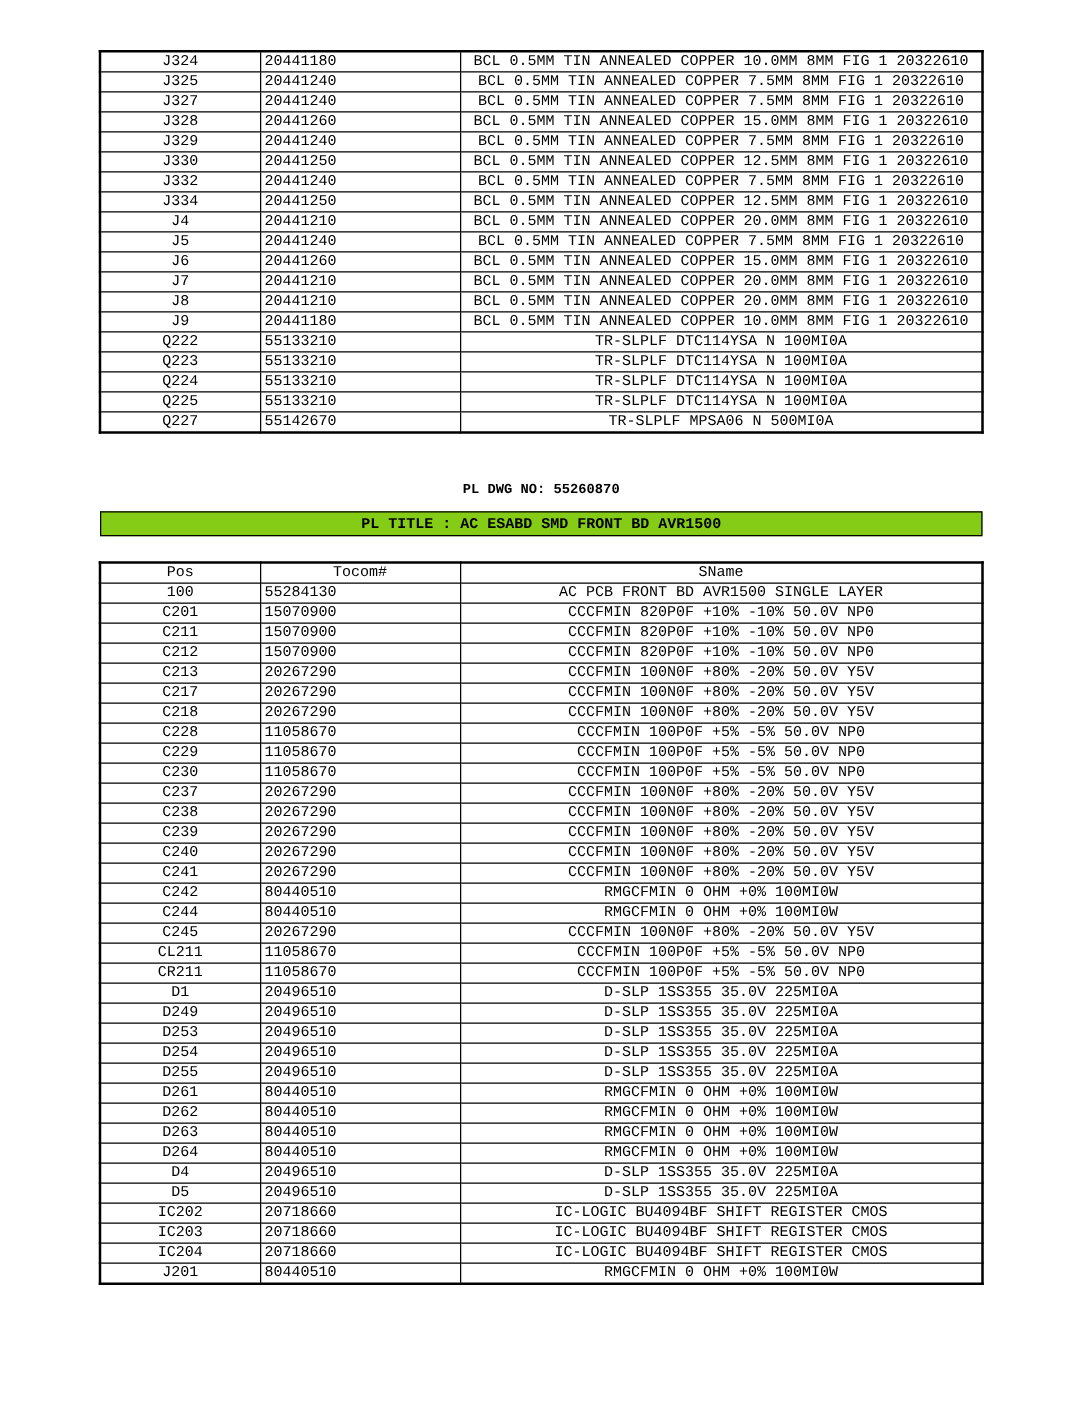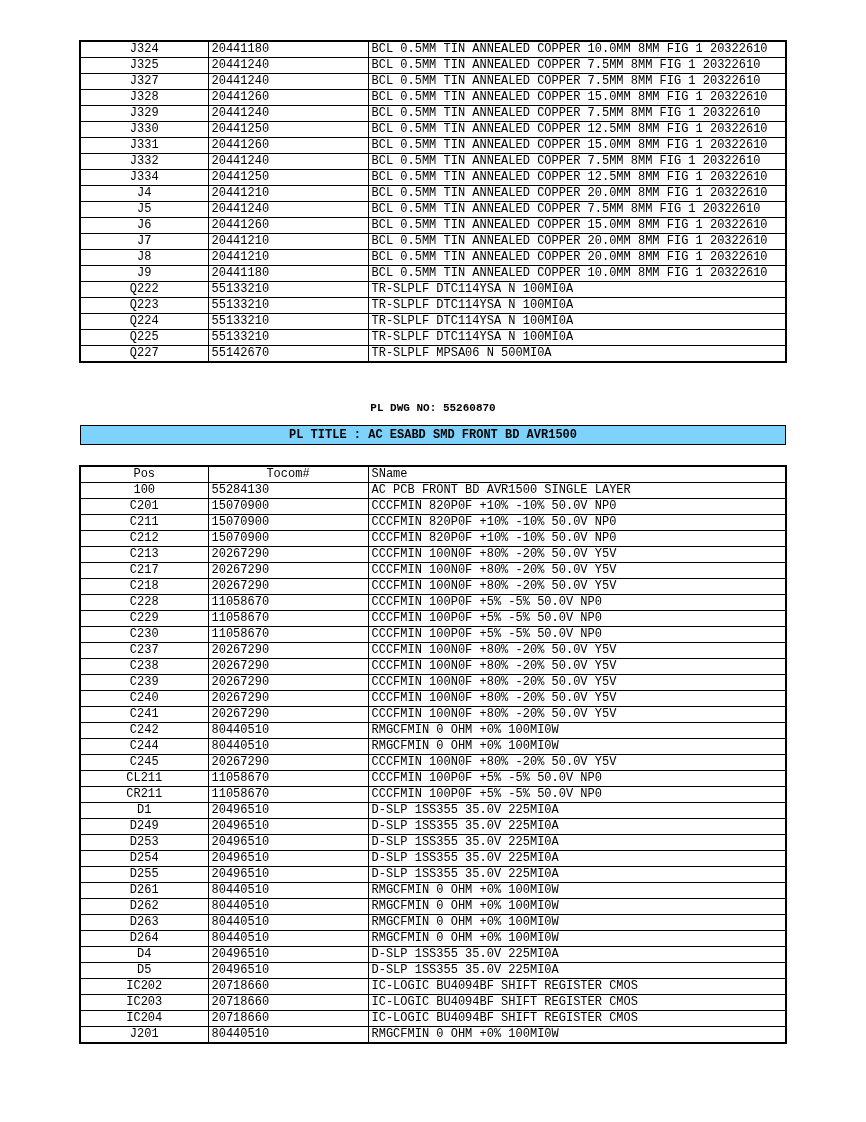--- a/index.html
+++ b/index.html
@@ -28,21 +28,21 @@
   table.pl-table th {
     border: 1px solid #000;
     padding: 1px 3px;
     line-height: 13px;
     font-weight: normal;
     white-space: nowrap;
     overflow: hidden;
   }
   .col0 { text-align: center; }
   .col1 { }
-  .col2 { text-align: left; }
+  .col2 { text-align: center; }
   .dwg-no {
     width: 706px;
     margin: 38px auto 10px auto;
     text-align: center;
     font-weight: bold;
     font-size: 11px;
     line-height: 14px;
   }
   .title-bar {
     width: 706px;
@@ -91,25 +91,20 @@
           <td class="col0">J329</td>
           <td class="col1">20441240</td>
           <td class="col2">BCL 0.5MM TIN ANNEALED COPPER 7.5MM 8MM FIG 1 20322610</td>
         </tr>
         <tr>
           <td class="col0">J330</td>
           <td class="col1">20441250</td>
           <td class="col2">BCL 0.5MM TIN ANNEALED COPPER 12.5MM 8MM FIG 1 20322610</td>
         </tr>
         <tr>
-          <td class="col0">J331</td>
-          <td class="col1">20441260</td>
-          <td class="col2">BCL 0.5MM TIN ANNEALED COPPER 15.0MM 8MM FIG 1 20322610</td>
-        </tr>
-        <tr>
           <td class="col0">J332</td>
           <td class="col1">20441240</td>
           <td class="col2">BCL 0.5MM TIN ANNEALED COPPER 7.5MM 8MM FIG 1 20322610</td>
         </tr>
         <tr>
           <td class="col0">J334</td>
           <td class="col1">20441250</td>
           <td class="col2">BCL 0.5MM TIN ANNEALED COPPER 12.5MM 8MM FIG 1 20322610</td>
         </tr>
         <tr>
@@ -165,21 +160,21 @@
         <tr>
           <td class="col0">Q227</td>
           <td class="col1">55142670</td>
           <td class="col2">TR-SLPLF MPSA06 N 500MI0A</td>
         </tr>
       </tbody>
   </table>
 
   <div class="dwg-no">PL DWG NO: 55260870</div>
 
-  <div class="title-bar" style="background: #7dd3fc;">PL TITLE : AC ESABD SMD FRONT BD AVR1500</div>
+  <div class="title-bar" style="background: #84cc16;">PL TITLE : AC ESABD SMD FRONT BD AVR1500</div>
 
   <table class="pl-table">
     <colgroup>
       <col style="width:128px">
       <col style="width:160px">
       <col style="width:418px">
     </colgroup>
     <thead>
       <tr>
         <th class="col0">Pos</th>

